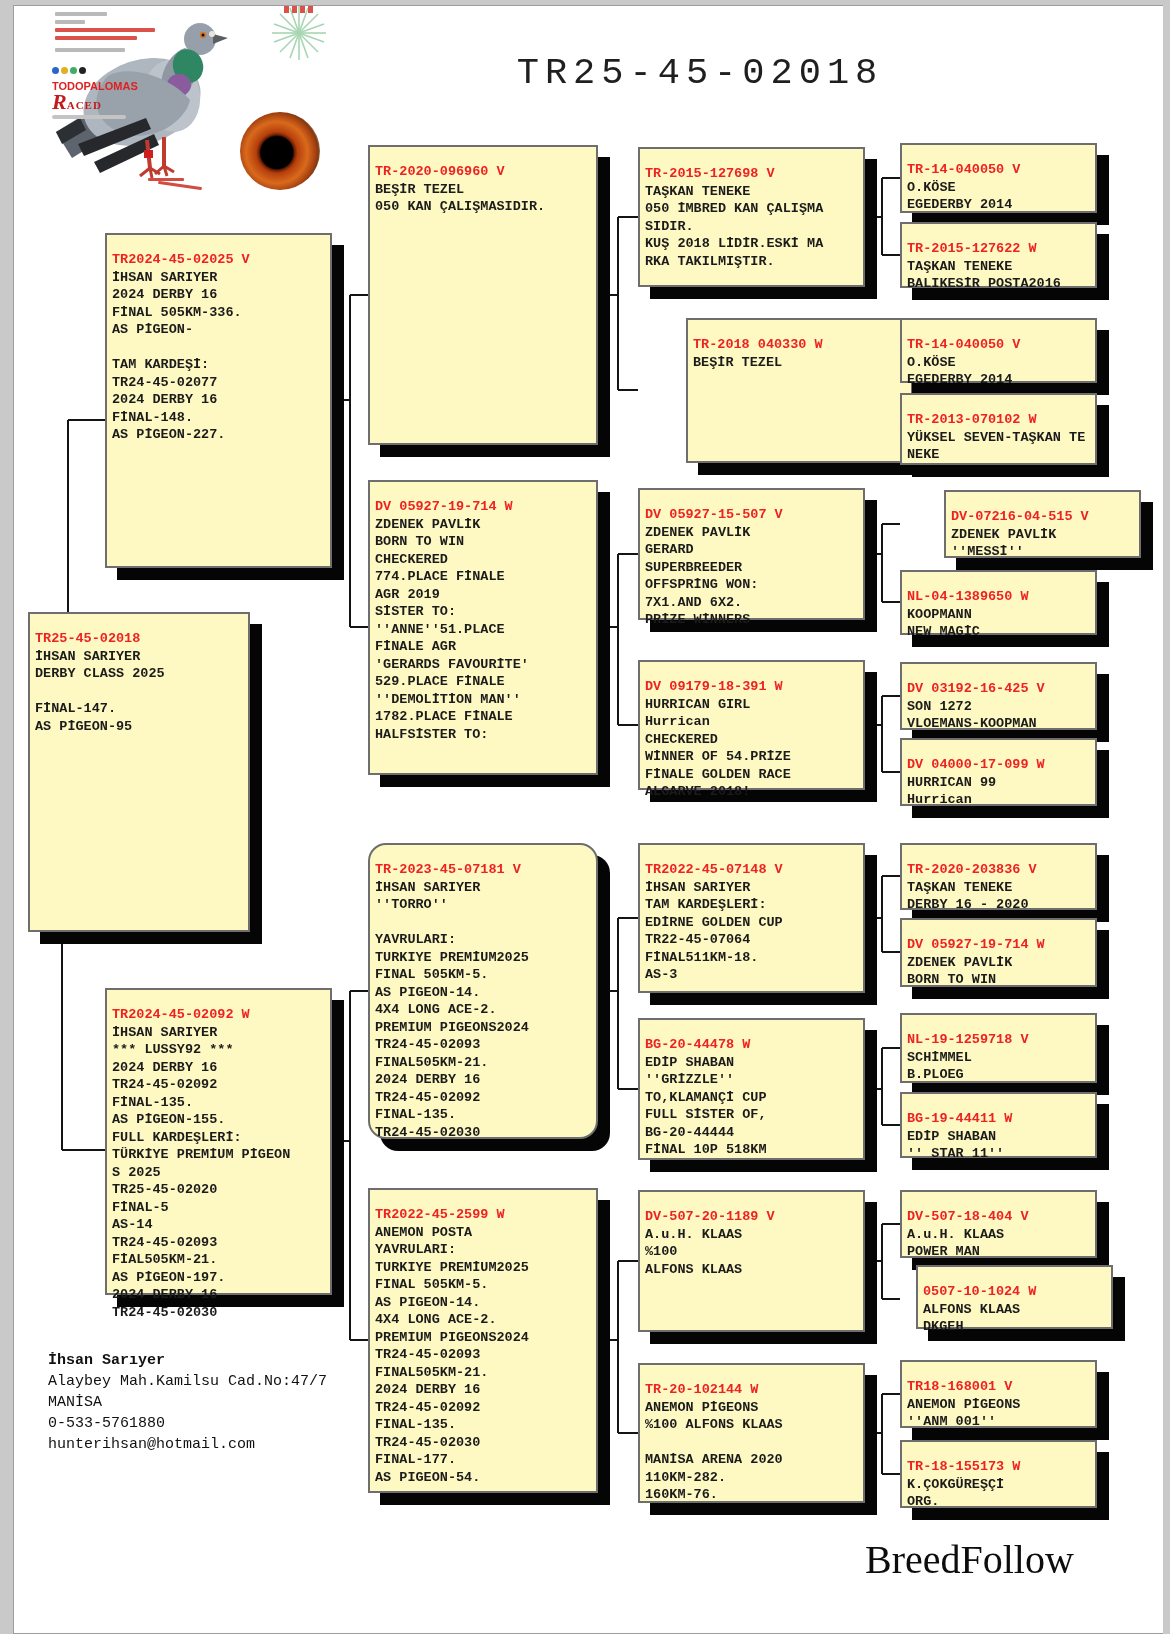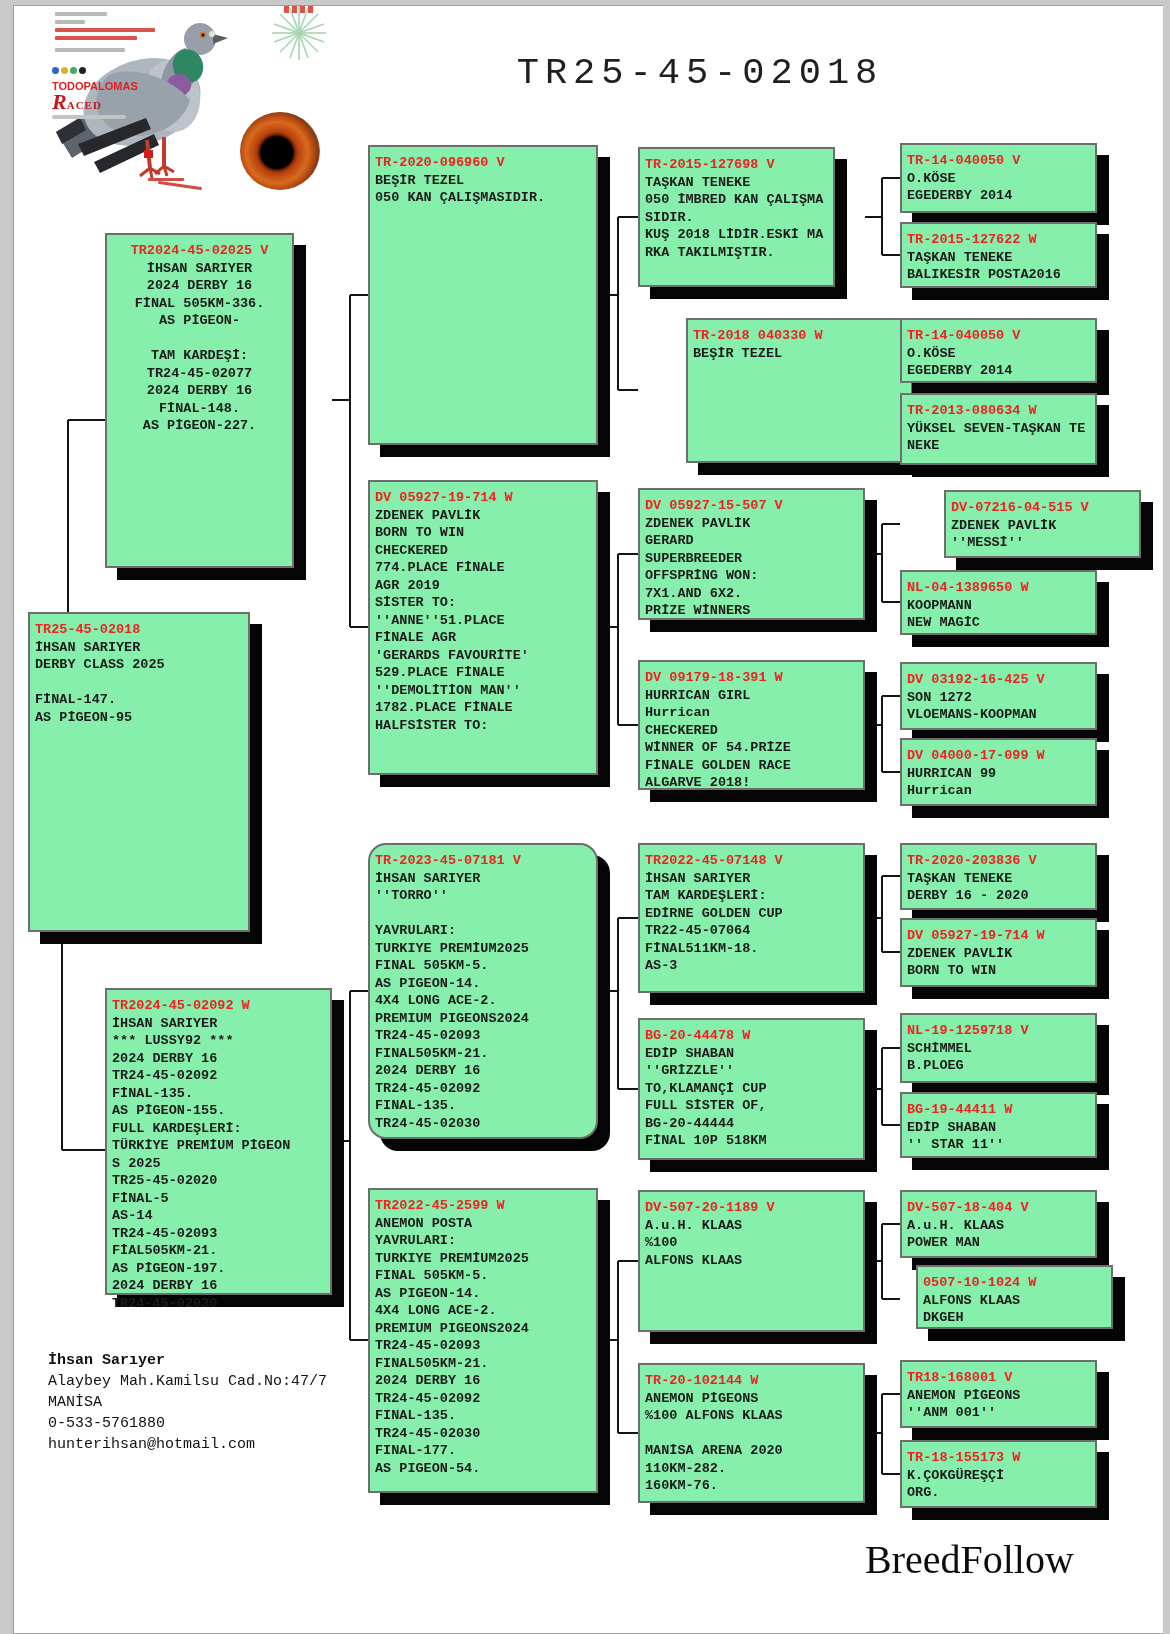--- a/index.html
+++ b/index.html
@@ -9,23 +9,23 @@
     font-family:"Liberation Mono",monospace;
   }
   .edge{position:absolute;background:#c9c9c9;}
   .frame{position:absolute;left:13px;top:5px;width:1149px;height:1627px;border:1px solid #9e9e9e;background:#fff;}
   .title{
     position:absolute;left:430px;top:52px;width:540px;text-align:center;
     font-family:"Liberation Mono",monospace;font-size:37px;letter-spacing:6px;
     color:#1f1f1f;font-weight:400;white-space:nowrap;
   }
   .box{
-    position:absolute;background:#86efac;border:2px solid #6e6e6e;
+    position:absolute;background:#fef9c3;border:2px solid #6e6e6e;
     box-shadow:12px 12px 0 0 #050505;
-    padding:7px 5px;box-sizing:border-box;
+    padding:16px 5px;box-sizing:border-box;
     font-size:13.5px;line-height:17.5px;font-weight:600;color:#1b1b1b;
   }
   .box .ring{color:#ee2222;font-weight:700;white-space:pre;}
   .box .body{white-space:pre-wrap;}
   .seg{position:absolute;background:#141414;}
   .owner{position:absolute;left:48px;top:1350px;font-size:15px;line-height:21px;color:#111;}
   .owner .owner-name{font-weight:700;}
   .brand{position:absolute;left:865px;top:1536px;font-family:"Liberation Serif","DejaVu Serif",serif;font-size:40px;color:#0d0d0d;}
   .eye{
     position:absolute;left:240px;top:112px;width:80px;height:78px;border-radius:50%;
@@ -190,21 +190,21 @@
 
 <div class="box" style="left:28px;top:612px;width:222px;height:320px;">
   <div class="ring">TR25-45-02018</div>
   <div class="body">İHSAN SARIYER
 DERBY CLASS 2025
 
 FİNAL-147.
 AS PİGEON-95</div>
 </div>
 
-<div class="box" style="left:105px;top:233px;width:189px;height:335px;text-align:center;">
+<div class="box" style="left:105px;top:233px;width:227px;height:335px;">
   <div class="ring">TR2024-45-02025 V</div>
   <div class="body">İHSAN SARIYER
 2024 DERBY 16
 FİNAL 505KM-336.
 AS PİGEON-
 
 TAM KARDEŞİ:
 TR24-45-02077
 2024 DERBY 16
 FİNAL-148.
@@ -282,21 +282,21 @@
 TR24-45-02093
 FINAL505KM-21.
 2024 DERBY 16
 TR24-45-02092
 FINAL-135.
 TR24-45-02030
 FINAL-177.
 AS PIGEON-54.</div>
 </div>
 
-<div class="box" style="left:638px;top:147px;width:197px;height:140px;">
+<div class="box" style="left:638px;top:147px;width:227px;height:140px;">
   <div class="ring">TR-2015-127698 V</div>
   <div class="body">TAŞKAN TENEKE
 050 İMBRED KAN ÇALIŞMA
 SIDIR.
 KUŞ 2018 LİDİR.ESKİ MA
 RKA TAKILMIŞTIR.</div>
 </div>
 <div class="box" style="left:638px;top:318px;width:227px;height:145px;margin-left:48px;">
   <div class="ring">TR-2018 040330 W</div>
   <div class="body">BEŞİR TEZEL</div>
@@ -362,21 +362,21 @@
   <div class="ring">TR-2015-127622 W</div>
   <div class="body">TAŞKAN TENEKE
 BALIKESİR POSTA2016</div>
 </div>
 <div class="box" style="left:900px;top:318px;width:197px;height:65px;">
   <div class="ring">TR-14-040050 V</div>
   <div class="body">O.KÖSE
 EGEDERBY 2014</div>
 </div>
 <div class="box" style="left:900px;top:393px;width:197px;height:72px;">
-  <div class="ring">TR-2013-080634 W</div>
+  <div class="ring">TR-2013-070102 W</div>
   <div class="body">YÜKSEL SEVEN-TAŞKAN TE
 NEKE</div>
 </div>
 <div class="box" style="left:900px;top:490px;width:197px;height:68px;margin-left:44px;">
   <div class="ring">DV-07216-04-515 V</div>
   <div class="body">ZDENEK PAVLİK
 ''MESSİ''</div>
 </div>
 <div class="box" style="left:900px;top:570px;width:197px;height:65px;">
   <div class="ring">NL-04-1389650 W</div>

